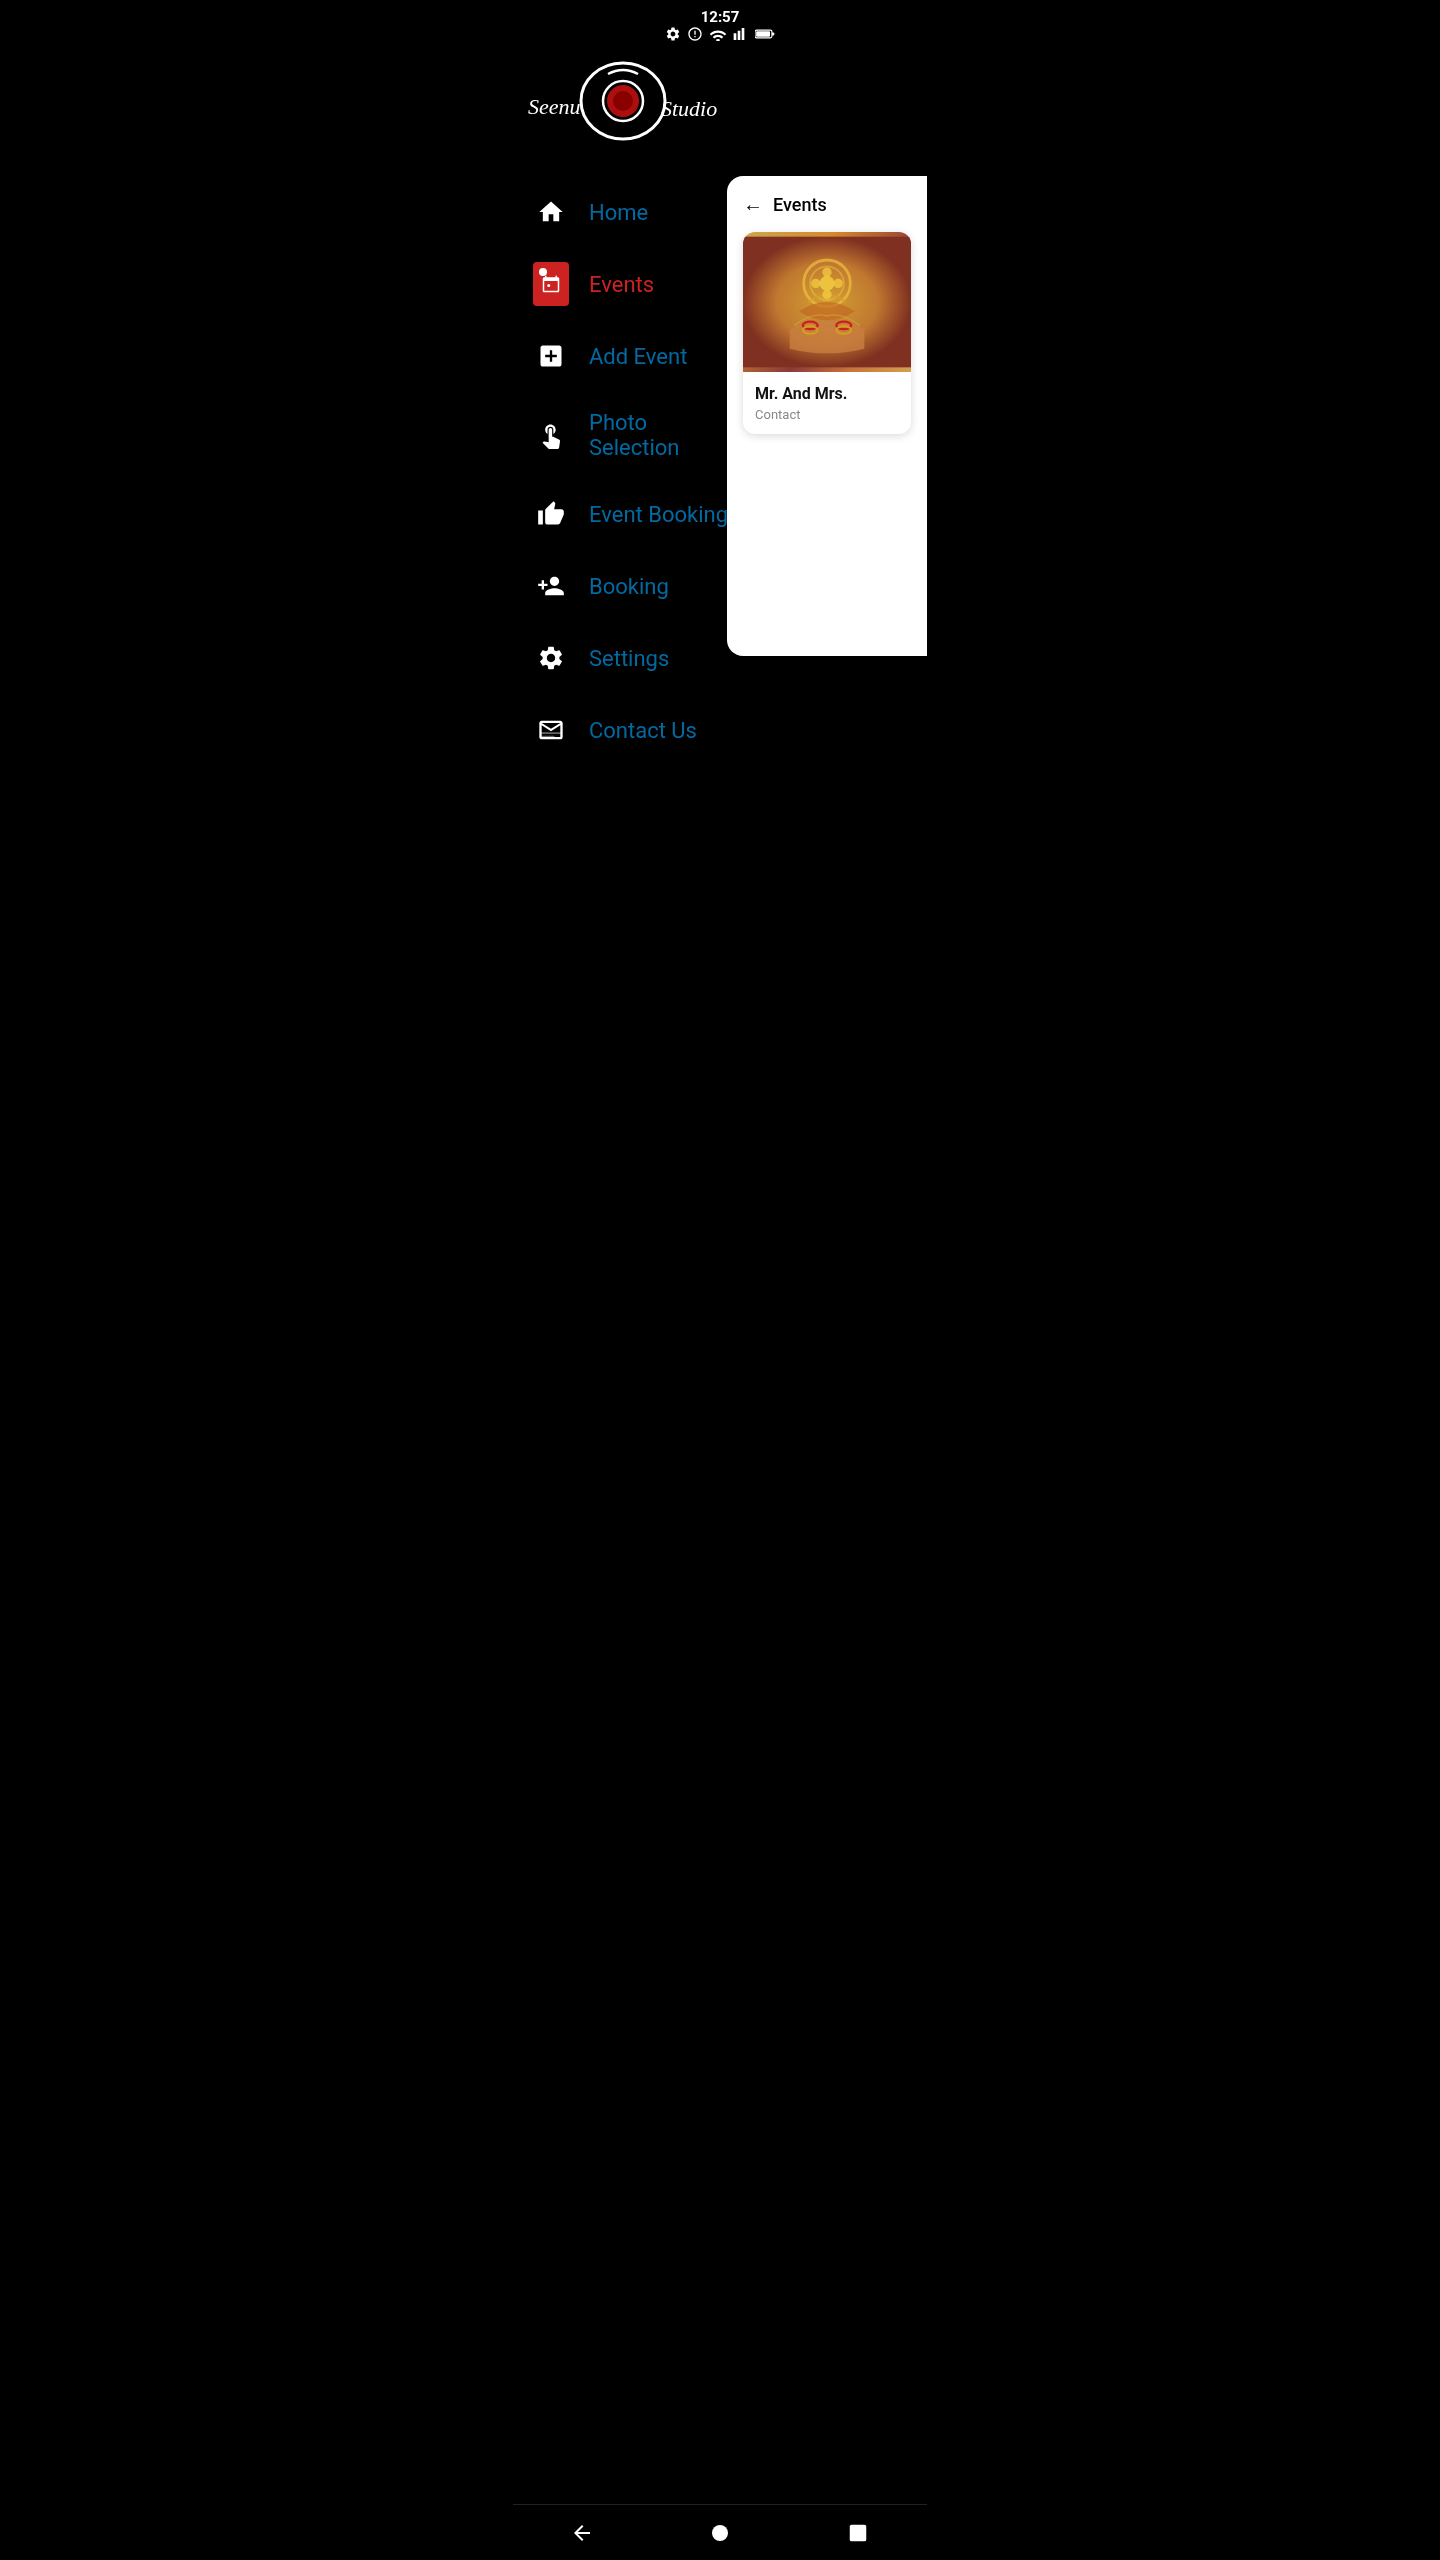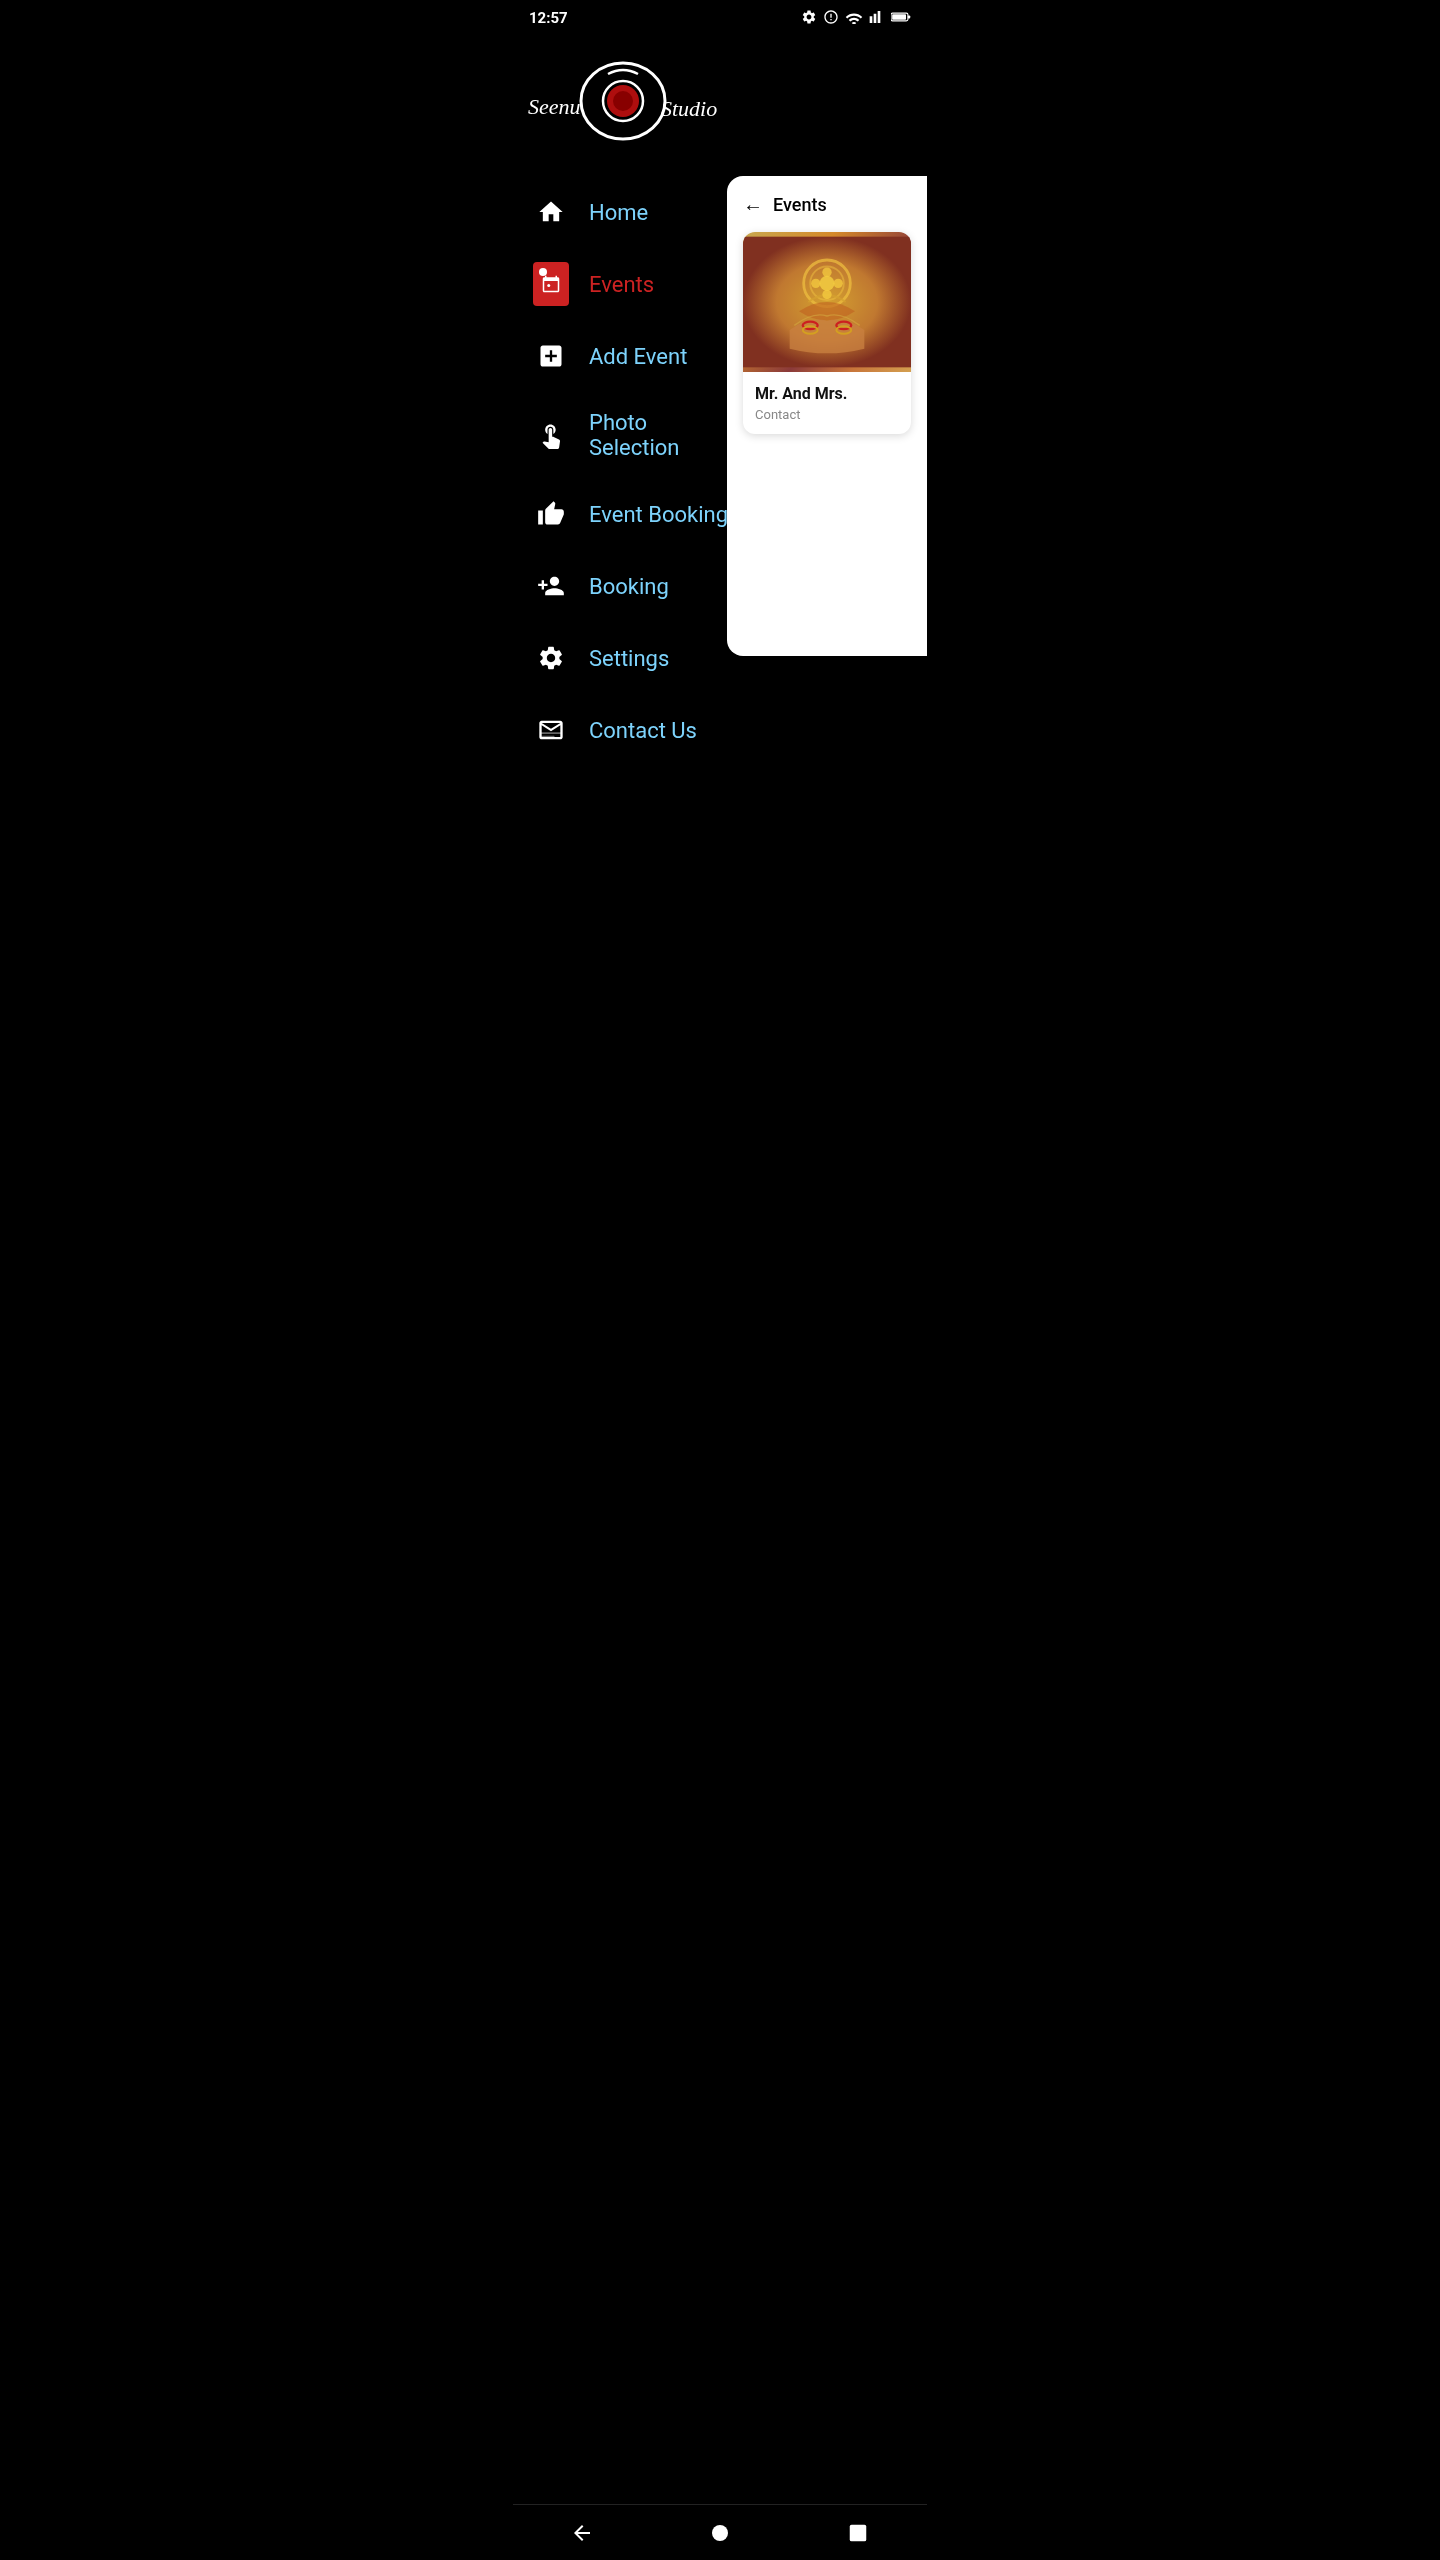--- a/index.html
+++ b/index.html
@@ -20,20 +20,21 @@
       margin: 0 auto;
     }
 
     
     .status-bar {
       display: flex;
       justify-content: space-between;
       align-items: center;
       padding: 8px 16px;
       height: 36px;
+      flex-direction: column;
     }
 
     .status-time {
       font-size: 15px;
       font-weight: bold;
       color: #fff;
     }
 
     .status-icons {
       display: flex;
@@ -87,21 +88,21 @@
       display: flex;
       align-items: center;
       justify-content: center;
       flex-shrink: 0;
       font-size: 24px;
       color: #fff;
     }
 
     .menu-label {
       font-size: 22px;
-      color: #7dd3fc;
+      color: #0369a1;
       font-weight: 400;
     }
 
     .menu-label.active {
       color: #cc2222;
     }
 
     .menu-icon-events {
       width: 36px;
       height: 44px;

